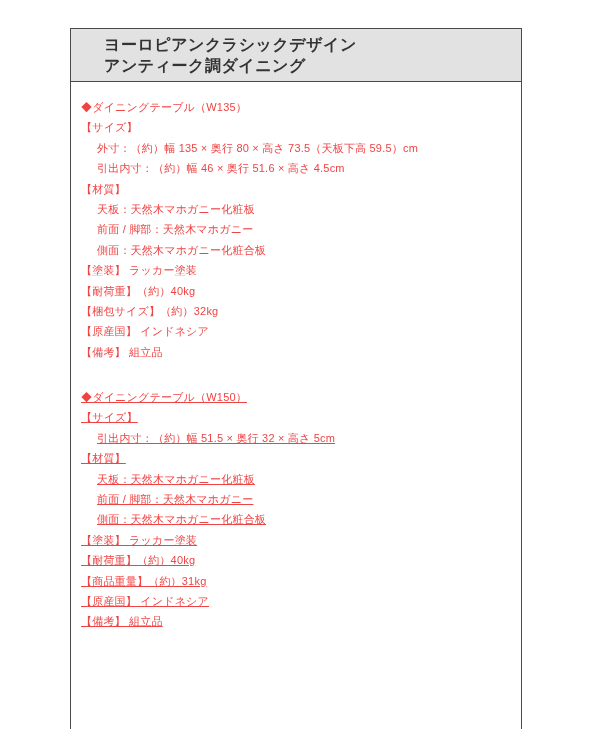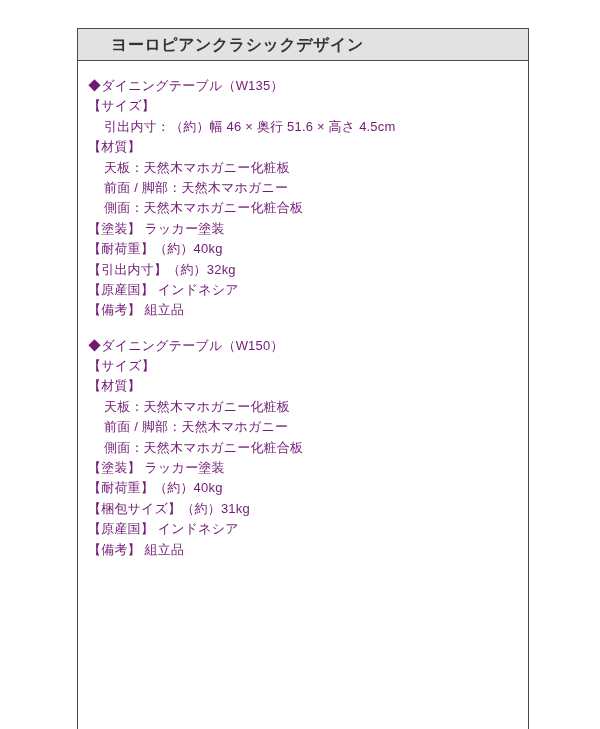--- a/index.html
+++ b/index.html
@@ -6,91 +6,95 @@
     margin: 0;
     padding: 0;
     width: 600px;
     height: 729px;
     background: #ffffff;
     overflow: hidden;
     font-family: "Liberation Sans", sans-serif;
   }
   .doc {
     position: absolute;
-    left: 77px;
+    left: 70px;
     top: 28px;
     width: 452px;
     height: 701px;
     box-sizing: border-box;
     border: 1.5px solid #4a4a4a;
     border-bottom: none;
     background: #ffffff;
   }
   .doc-header {
     background: #e2e2e2;
     border-bottom: 1.5px solid #4a4a4a;
     padding: 5px 10px 5px 33px;
     color: #333333;
     font-size: 16px;
     font-weight: bold;
     line-height: 21px;
     letter-spacing: 0.5px;
   }
   .doc-body {
     padding: 15px 12px 0 10px;
-    color: #701a75;
-    font-size: 13px;
+    color: #ef4444;
+    font-size: 11px;
     line-height: 20.4px;
     letter-spacing: 0.2px;
   }
   .spec-section + .spec-section {
-    margin-top: 15px;
+    margin-top: 25px;
+    text-decoration: underline;
   }
   .line {
     white-space: nowrap;
     height: 20.4px;
   }
   .line.indent {
     padding-left: 16px;
   }
 </style>
 </head>
 <body>
 
 <div class="doc">
 
   <div class="doc-header">
     <div>ヨーロピアンクラシックデザイン</div>
+    <div>アンティーク調ダイニング</div>
   </div>
 
   <div class="doc-body">
 
     <section class="spec-section">
       <div class="line title">◆ダイニングテーブル（W135）</div>
       <div class="line">【サイズ】</div>
+      <div class="line indent">外寸：（約）幅 135 × 奥行 80 × 高さ 73.5（天板下高 59.5）cm</div>
       <div class="line indent">引出内寸：（約）幅 46 × 奥行 51.6 × 高さ 4.5cm</div>
       <div class="line">【材質】</div>
       <div class="line indent">天板：天然木マホガニー化粧板</div>
       <div class="line indent">前面 / 脚部：天然木マホガニー</div>
       <div class="line indent">側面：天然木マホガニー化粧合板</div>
       <div class="line">【塗装】 ラッカー塗装</div>
       <div class="line">【耐荷重】（約）40kg</div>
-      <div class="line">【引出内寸】（約）32kg</div>
+      <div class="line">【梱包サイズ】（約）32kg</div>
       <div class="line">【原産国】 インドネシア</div>
       <div class="line">【備考】 組立品</div>
     </section>
 
     <section class="spec-section">
       <div class="line title">◆ダイニングテーブル（W150）</div>
       <div class="line">【サイズ】</div>
+      <div class="line indent">引出内寸：（約）幅 51.5 × 奥行 32 × 高さ 5cm</div>
       <div class="line">【材質】</div>
       <div class="line indent">天板：天然木マホガニー化粧板</div>
       <div class="line indent">前面 / 脚部：天然木マホガニー</div>
       <div class="line indent">側面：天然木マホガニー化粧合板</div>
       <div class="line">【塗装】 ラッカー塗装</div>
       <div class="line">【耐荷重】（約）40kg</div>
-      <div class="line">【梱包サイズ】（約）31kg</div>
+      <div class="line">【商品重量】（約）31kg</div>
       <div class="line">【原産国】 インドネシア</div>
       <div class="line">【備考】 組立品</div>
     </section>
 
   </div>
 </div>
 
 </body></html>

